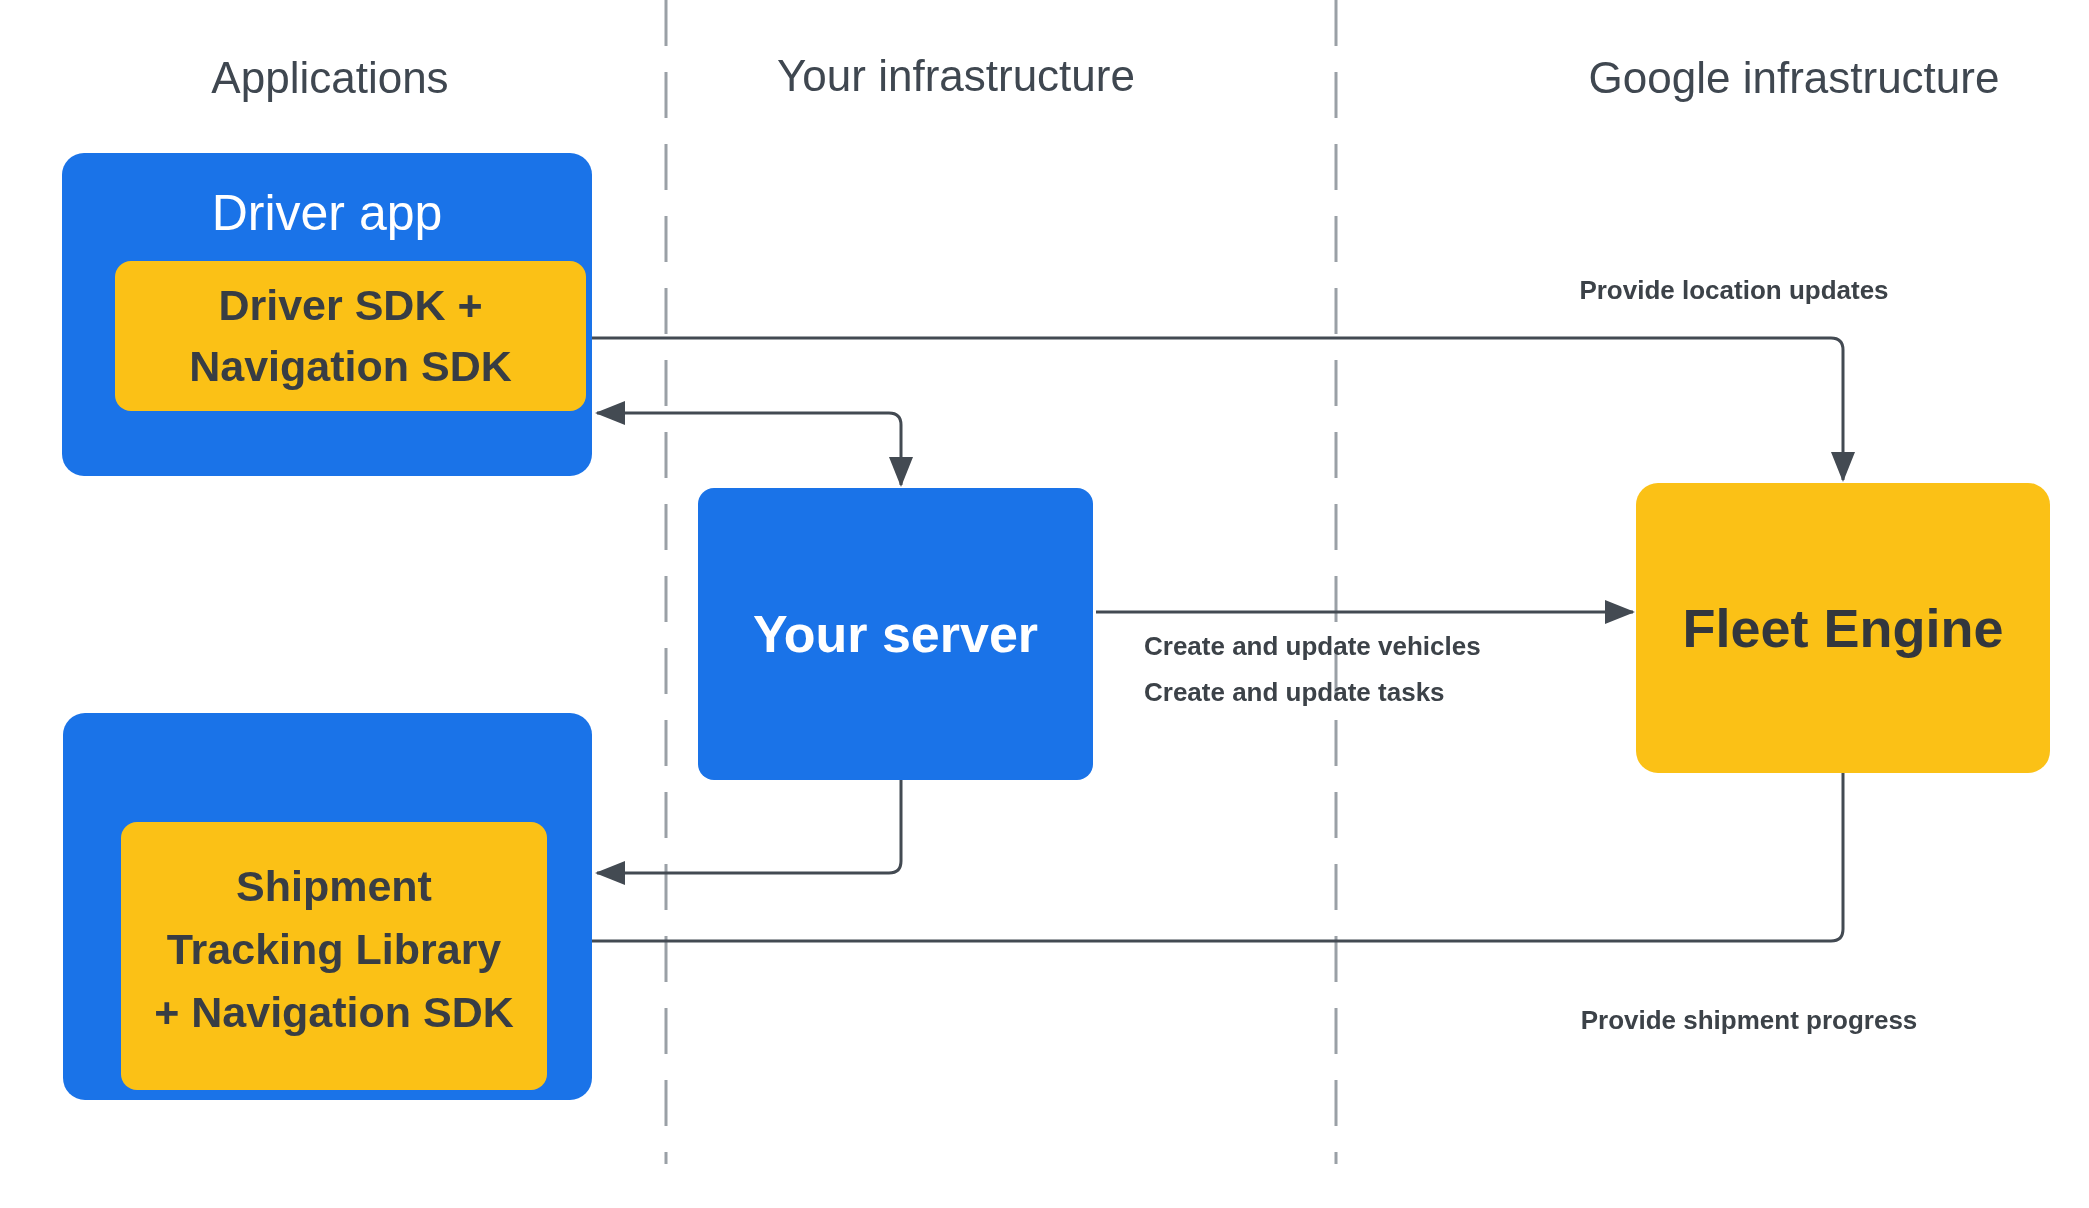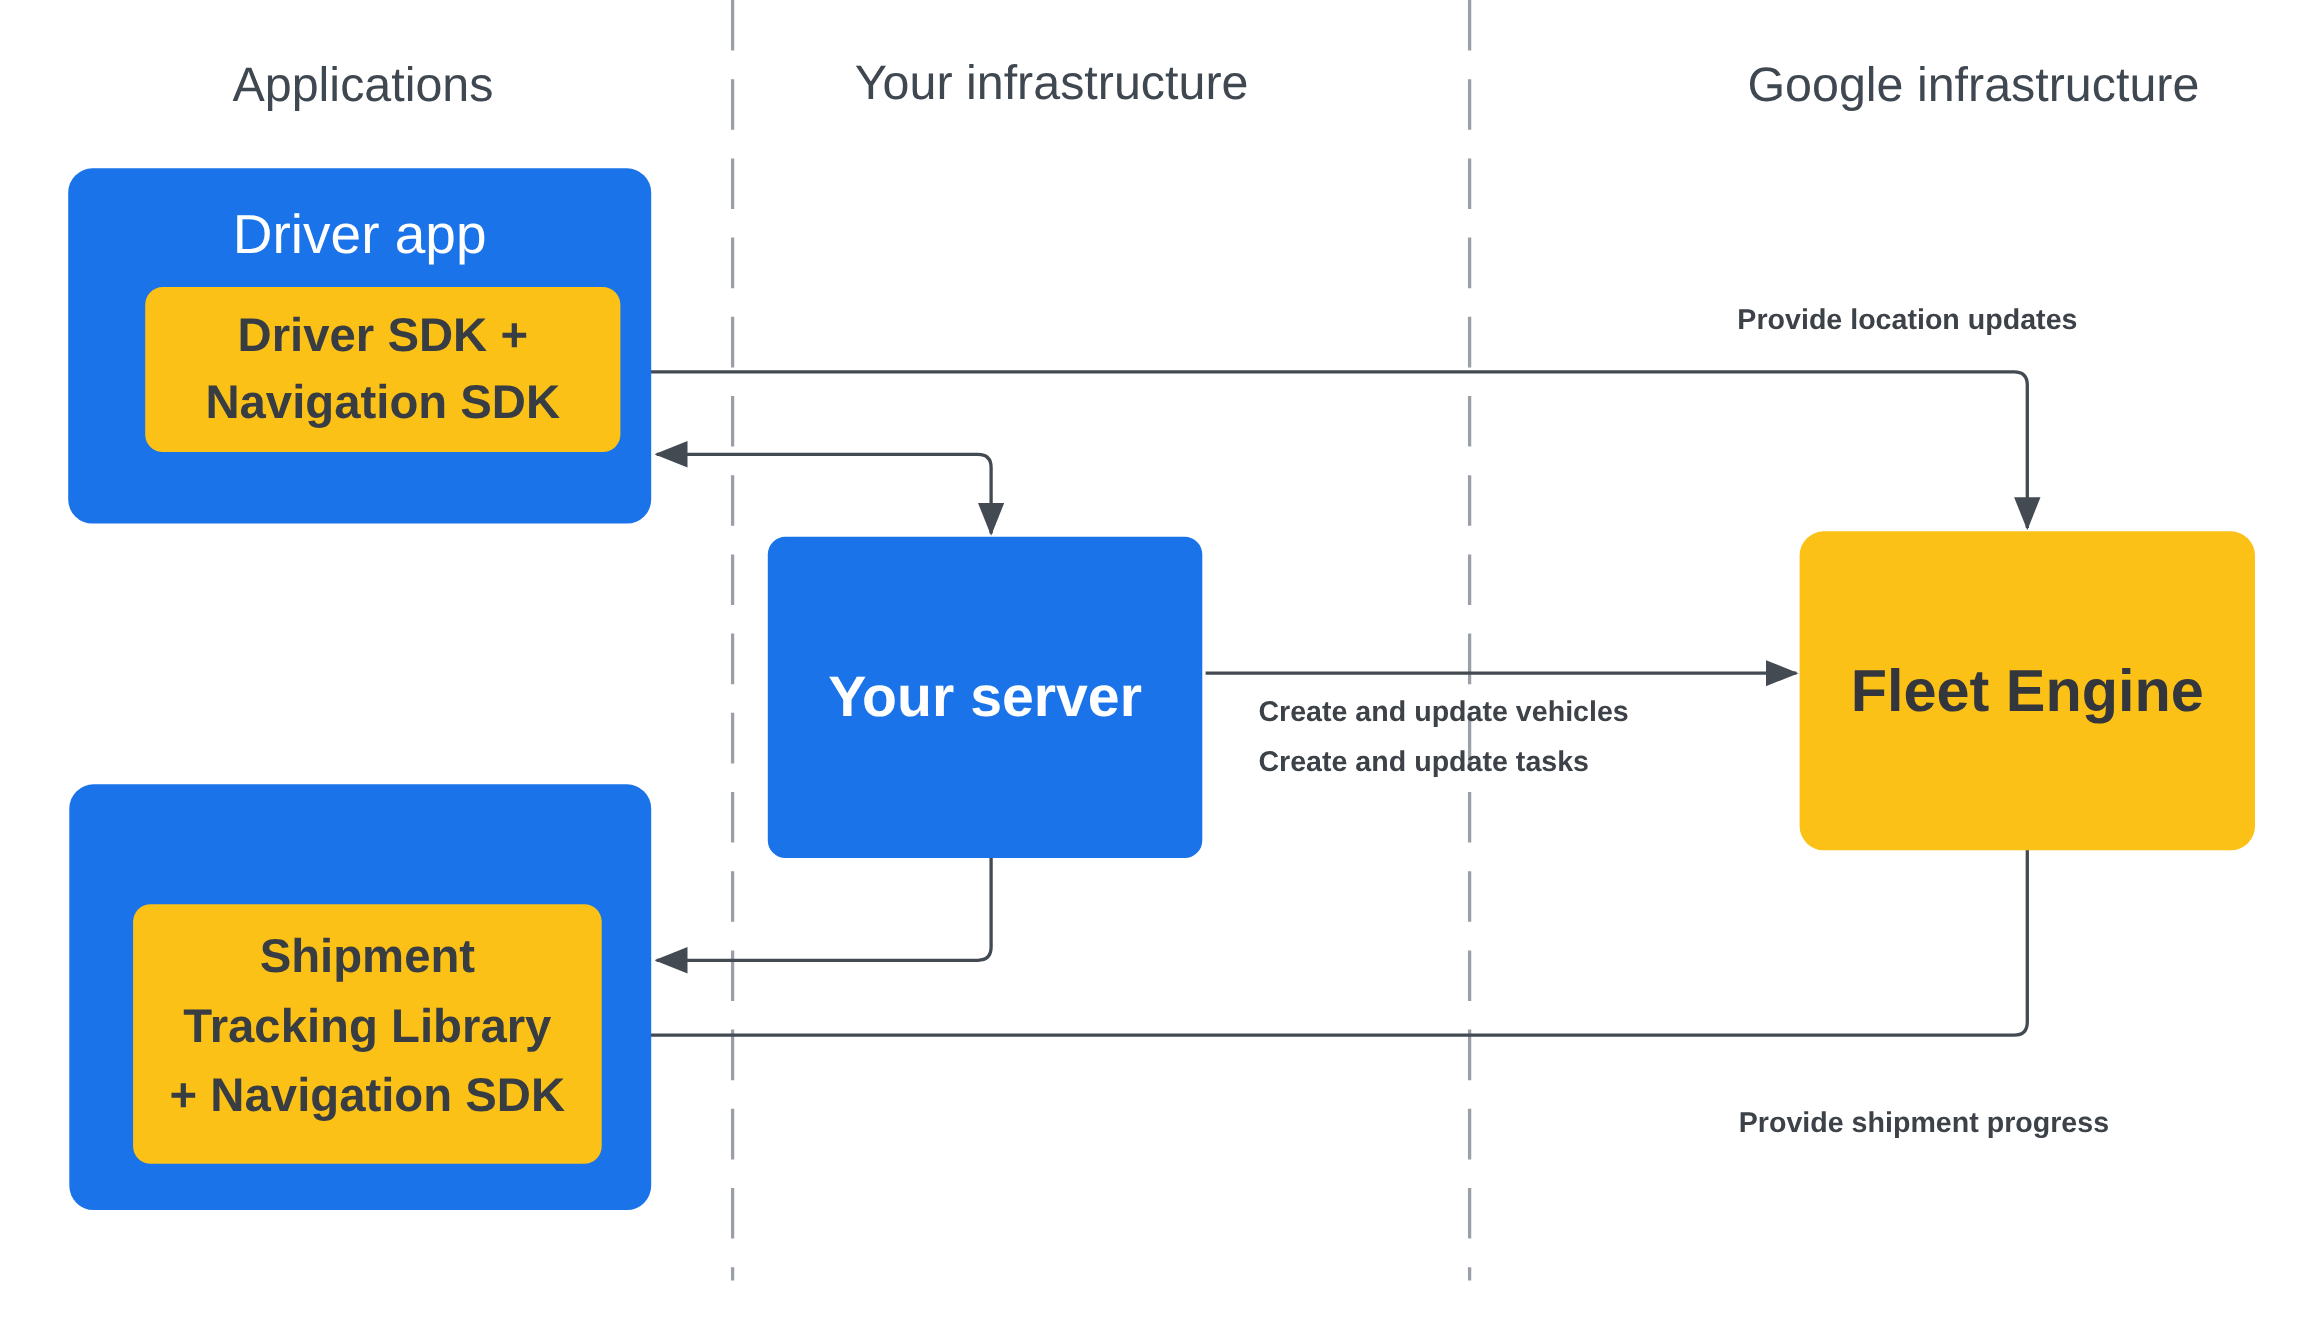--- a/index.html
+++ b/index.html
@@ -120,25 +120,25 @@
     white-space: pre-line;
   }
   .edge-label.centered {
     transform: translateX(-50%);
     white-space: nowrap;
     line-height: 38px;
   }
 
   #driver-app { left: 62px; top: 153px; width: 530px; height: 323px; }
   #driver-app .app-title { top: 32px; }
-  #driver-sdk { left: 53px; top: 108px; width: 432px; height: 150px; margin-left: 17px; }
+  #driver-sdk { left: 53px; top: 108px; width: 471px; height: 150px; }
 
   #consumer-app { left: 63px; top: 713px; width: 529px; height: 387px; }
   #consumer-app .app-title { top: 29px; }
-  #consumer-sdk { left: 58px; top: 109px; width: 426px; height: 236px; line-height: 63px; padding-bottom: 14px; }
+  #consumer-sdk { left: 58px; top: 109px; width: 426px; height: 268px; line-height: 63px; padding-bottom: 14px; }
 
   #label-location { left: 1734px; top: 271px; }
   #label-create { left: 1144px; top: 623px; }
   #label-progress { left: 1749px; top: 1001px; }
 </style>
 </head>
 <body>
 
 <div class="canvas">
 

